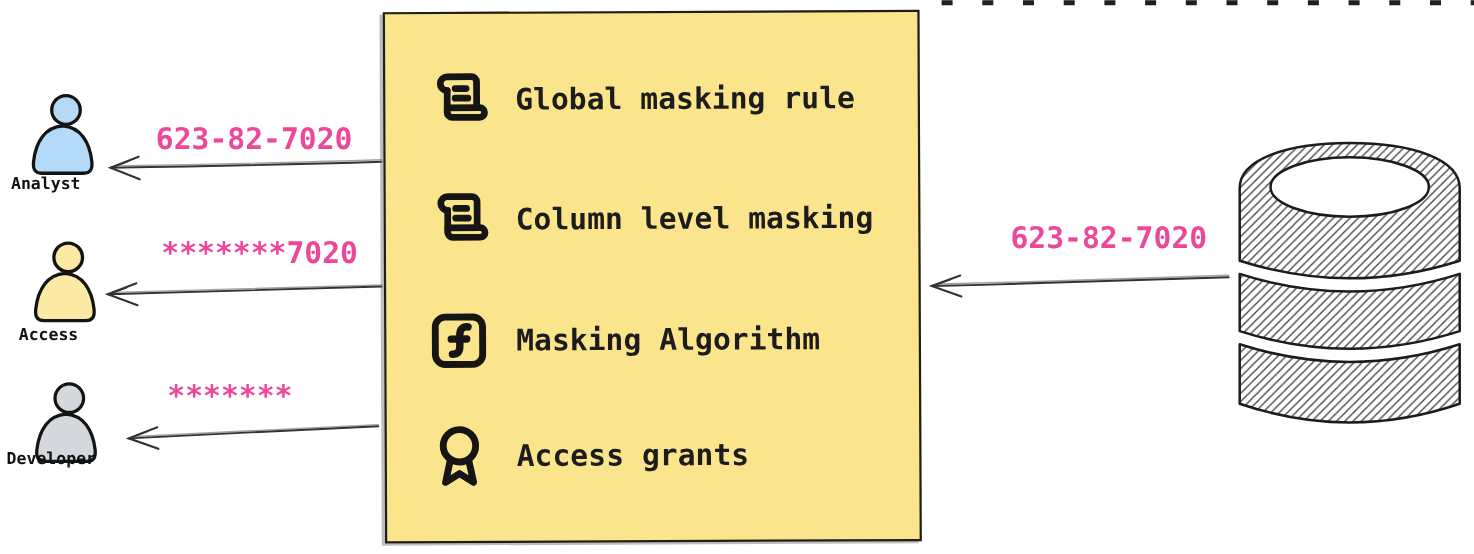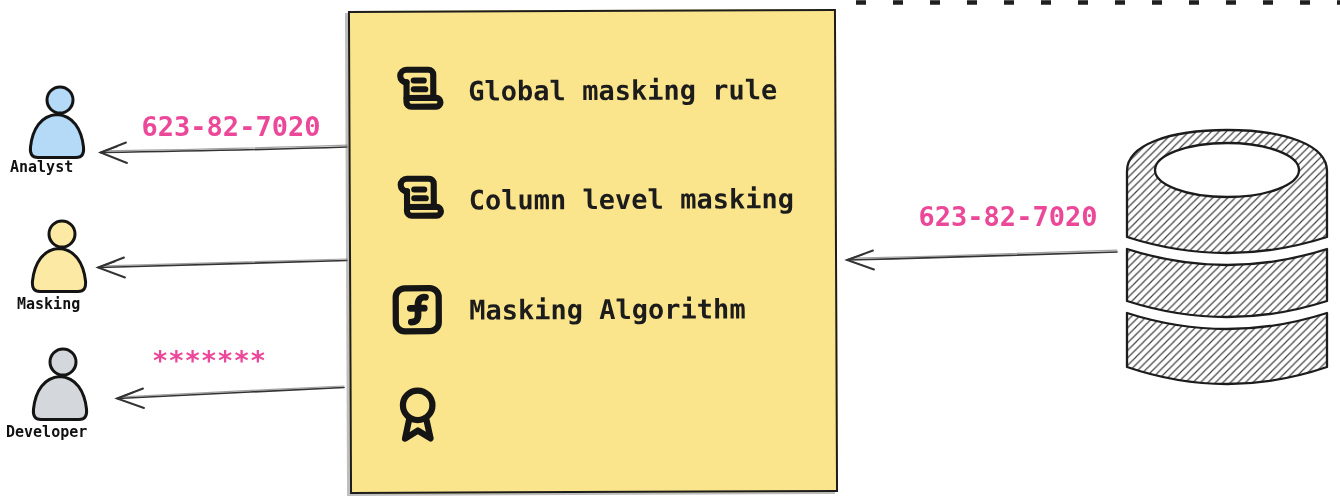--- a/index.html
+++ b/index.html
@@ -72,29 +72,30 @@
   </svg>
   <div class="persona-label" style="left:10px;top:158px">Analyst</div>
   <div class="mono-big" style="left:231px;top:111px">623-82-7020</div>
 
   <svg class="abs" style="left:25px;top:219px" width="68" height="76" viewBox="0 0 68 76">
     <g stroke="#141414" stroke-width="3" stroke-linejoin="round" fill="#FCE9A3">
       <circle cx="37" cy="15" r="13"></circle>
       <path d="M34,29.5 C18,30.5 9.5,44 7.5,62 C6.8,69 9,72.5 15,72.5 L53,72.5 C59,72.5 61.2,69 60.5,62 C58.5,44 50,30.5 34,29.5 Z"></path>
     </g>
   </svg>
-  <div class="persona-label" style="left:17px;top:295px">Masking</div>
+  <div class="persona-label" style="left:17px;top:295px">Access</div>
+  <div class="mono-big" style="left:236px;top:215px">*******7020</div>
 
   <svg class="abs" style="left:26px;top:347px" width="68" height="76" viewBox="0 0 68 76">
     <g stroke="#141414" stroke-width="3" stroke-linejoin="round" fill="#D4D8DC">
       <circle cx="37" cy="15" r="13"></circle>
       <path d="M34,29.5 C18,30.5 9.5,44 7.5,62 C6.8,69 9,72.5 15,72.5 L53,72.5 C59,72.5 61.2,69 60.5,62 C58.5,44 50,30.5 34,29.5 Z"></path>
     </g>
   </svg>
-  <div class="persona-label" style="left:6px;top:423px">Developer</div>
+  <div class="persona-label" style="left:6px;top:408px">Developer</div>
   <div class="mono-big" style="left:209px;top:345px">*******</div>
 
   <div class="mask-box">
 
     <div class="box-row row-1">
       <span class="box-icon">
         <svg width="60" height="60" viewBox="0 0 24 24">
           <g class="stroke-ic" stroke-width="2.45">
             <path d="M8.1,8.6 A2.5,2.5 0 1 1 8.1,3.6 L16.9,3.6 A1.9,1.9 0 0 1 18.8,5.5 L18.8,14.7"></path>
             <path d="M8.1,8.6 L8.1,14.9"></path>
@@ -137,20 +138,21 @@
 
     <div class="box-row row-4">
       <span class="box-icon">
         <svg width="60" height="62" viewBox="0 0 24 24">
           <g class="stroke-ic" stroke-width="2.5">
             <circle cx="12" cy="8.2" r="5.9"></circle>
             <path d="M8.7,13.2 L6.9,21.5 L12,18.3 L17.1,21.5 L15.3,13.2"></path>
           </g>
         </svg>
       </span>
+      <span class="box-label">Access grants</span>
     </div>
   </div>
 
   <div class="mono-big" style="left:1008px;top:201px">623-82-7020</div>
 
   <svg class="abs" style="left:1121px;top:117px" width="212" height="285" viewBox="0 0 212 285">
     <defs>
       <pattern id="dbhatch" width="7.5" height="7.5" patternUnits="userSpaceOnUse">
         <path d="M0,7.5 L7.5,0 M-1.9,1.9 L1.9,-1.9 M5.6,9.4 L9.4,5.6" stroke="#424242" stroke-width="1.2"></path>
       </pattern>

